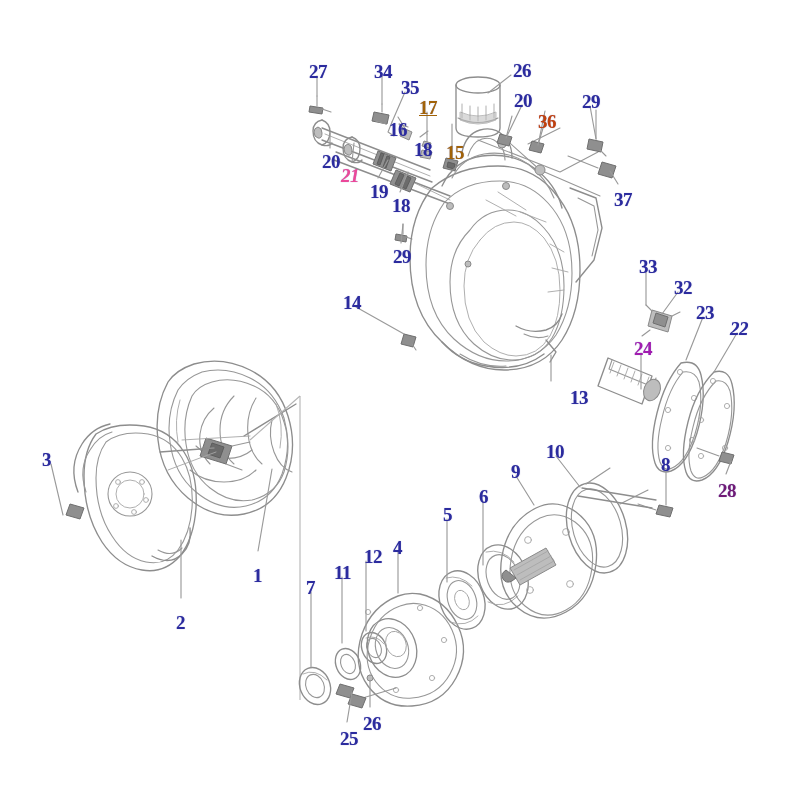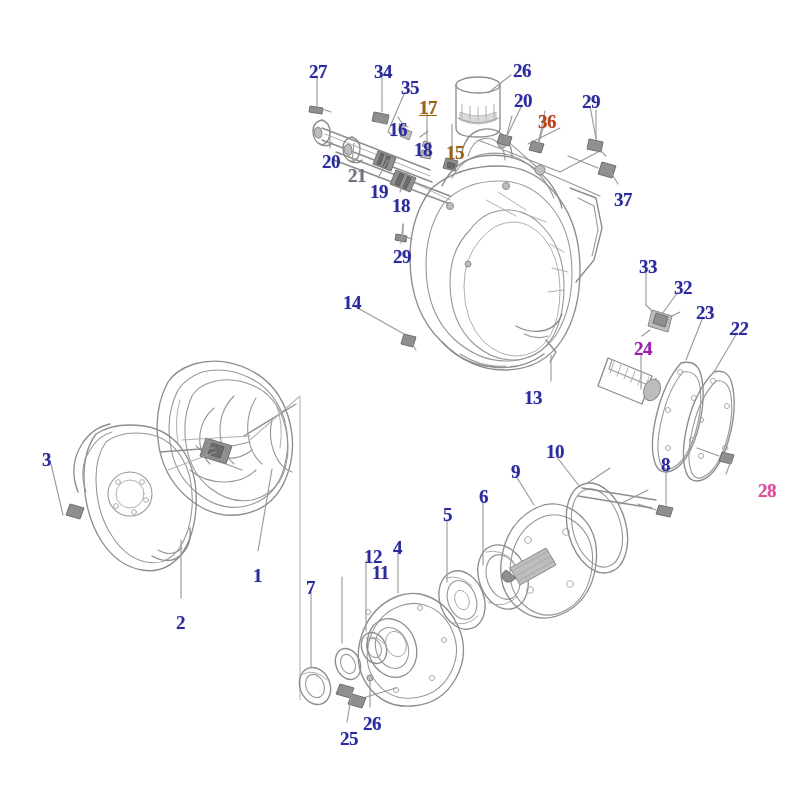--- a/index.html
+++ b/index.html
@@ -372,39 +372,39 @@
       <div class="lbl" style="left: 253px; top: 566px; color: rgb(43, 43, 158);">1</div>
       <div class="lbl" style="left: 176px; top: 613px; color: rgb(43, 43, 158);">2</div>
       <div class="lbl" style="left: 42px; top: 450px; color: rgb(43, 43, 158);">3</div>
       <div class="lbl" style="left: 393px; top: 538px; color: rgb(43, 43, 158);">4</div>
       <div class="lbl" style="left: 443px; top: 505px; color: rgb(43, 43, 158);">5</div>
       <div class="lbl" style="left: 479px; top: 487px; color: rgb(43, 43, 158);">6</div>
       <div class="lbl" style="left: 306px; top: 578px; color: rgb(43, 43, 158);">7</div>
       <div class="lbl" style="left: 661px; top: 455px; color: rgb(43, 43, 158);">8</div>
       <div class="lbl" style="left: 511px; top: 462px; color: rgb(43, 43, 158);">9</div>
       <div class="lbl" style="left: 546px; top: 442px; color: rgb(43, 43, 158);">10</div>
-      <div class="lbl" style="left: 334px; top: 563px; color: rgb(43, 43, 158); margin-left: 38px;">11</div>
+      <div class="lbl" style="left: 334px; top: 563px; color: rgb(43, 43, 158);">11</div>
       <div class="lbl" style="left: 358px; top: 547px; color: rgb(43, 43, 158); margin-left: 6px;">12</div>
-      <div class="lbl" style="left: 524px; top: 388px; color: rgb(43, 43, 158);">13</div>
+      <div class="lbl" style="left: 570px; top: 388px; color: rgb(43, 43, 158);">13</div>
       <div class="lbl" style="left: 343px; top: 293px; color: rgb(43, 43, 158);">14</div>
       <div class="lbl" style="left: 446px; top: 110px; color: #a16207; margin-top: 33px;">15</div>
       <div class="lbl" style="left: 389px; top: 120px; color: rgb(43, 43, 158);">16</div>
       <div class="lbl" style="left: 419px; top: 98px; color: #a16207; text-decoration: underline;">17</div>
       <div class="lbl" style="left: 414px; top: 140px; color: rgb(43, 43, 158);">18</div>
       <div class="lbl" style="left: 370px; top: 182px; color: rgb(43, 43, 158);">19</div>
       <div class="lbl" style="left: 392px; top: 196px; color: rgb(43, 43, 158);">18</div>
       <div class="lbl" style="left: 322px; top: 152px; color: rgb(43, 43, 158);">20</div>
-      <div class="lbl" style="left: 348px; top: 166px; color: #737373;">21</div>
+      <div class="lbl" style="left: 341px; top: 166px; color: #ec4899; font-style: italic;">21</div>
       <div class="lbl" style="left: 730px; top: 319px; color: rgb(43, 43, 158); font-style: italic;">22</div>
       <div class="lbl" style="left: 696px; top: 303px; color: rgb(43, 43, 158);">23</div>
       <div class="lbl" style="left: 634px; top: 339px; color: #a21caf;">24</div>
       <div class="lbl" style="left: 340px; top: 729px; color: rgb(43, 43, 158); text-align: right;">25</div>
       <div class="lbl" style="left: 363px; top: 714px; color: rgb(43, 43, 158);">26</div>
       <div class="lbl" style="left: 309px; top: 62px; color: rgb(43, 43, 158);">27</div>
-      <div class="lbl" style="left: 718px; top: 481px; color: #ec4899; margin-left: 40px;">28</div>
+      <div class="lbl" style="left: 718px; top: 481px; color: #701a75;">28</div>
       <div class="lbl" style="left: 582px; top: 92px; color: rgb(43, 43, 158);">29</div>
       <div class="lbl" style="left: 393px; top: 247px; color: rgb(43, 43, 158);">29</div>
       <div class="lbl" style="left: 514px; top: 91px; color: rgb(43, 43, 158);">20</div>
       <div class="lbl" style="left: 513px; top: 61px; color: rgb(43, 43, 158);">26</div>
       <div class="lbl" style="left: 674px; top: 278px; color: rgb(43, 43, 158);">32</div>
       <div class="lbl" style="left: 639px; top: 257px; color: rgb(43, 43, 158);">33</div>
       <div class="lbl" style="left: 374px; top: 62px; color: rgb(43, 43, 158);">34</div>
       <div class="lbl" style="left: 401px; top: 78px; color: rgb(43, 43, 158);">35</div>
       <div class="lbl" style="left: 538px; top: 112px; color: #c2410c;">36</div>
       <div class="lbl" style="left: 614px; top: 190px; color: rgb(43, 43, 158);">37</div>

